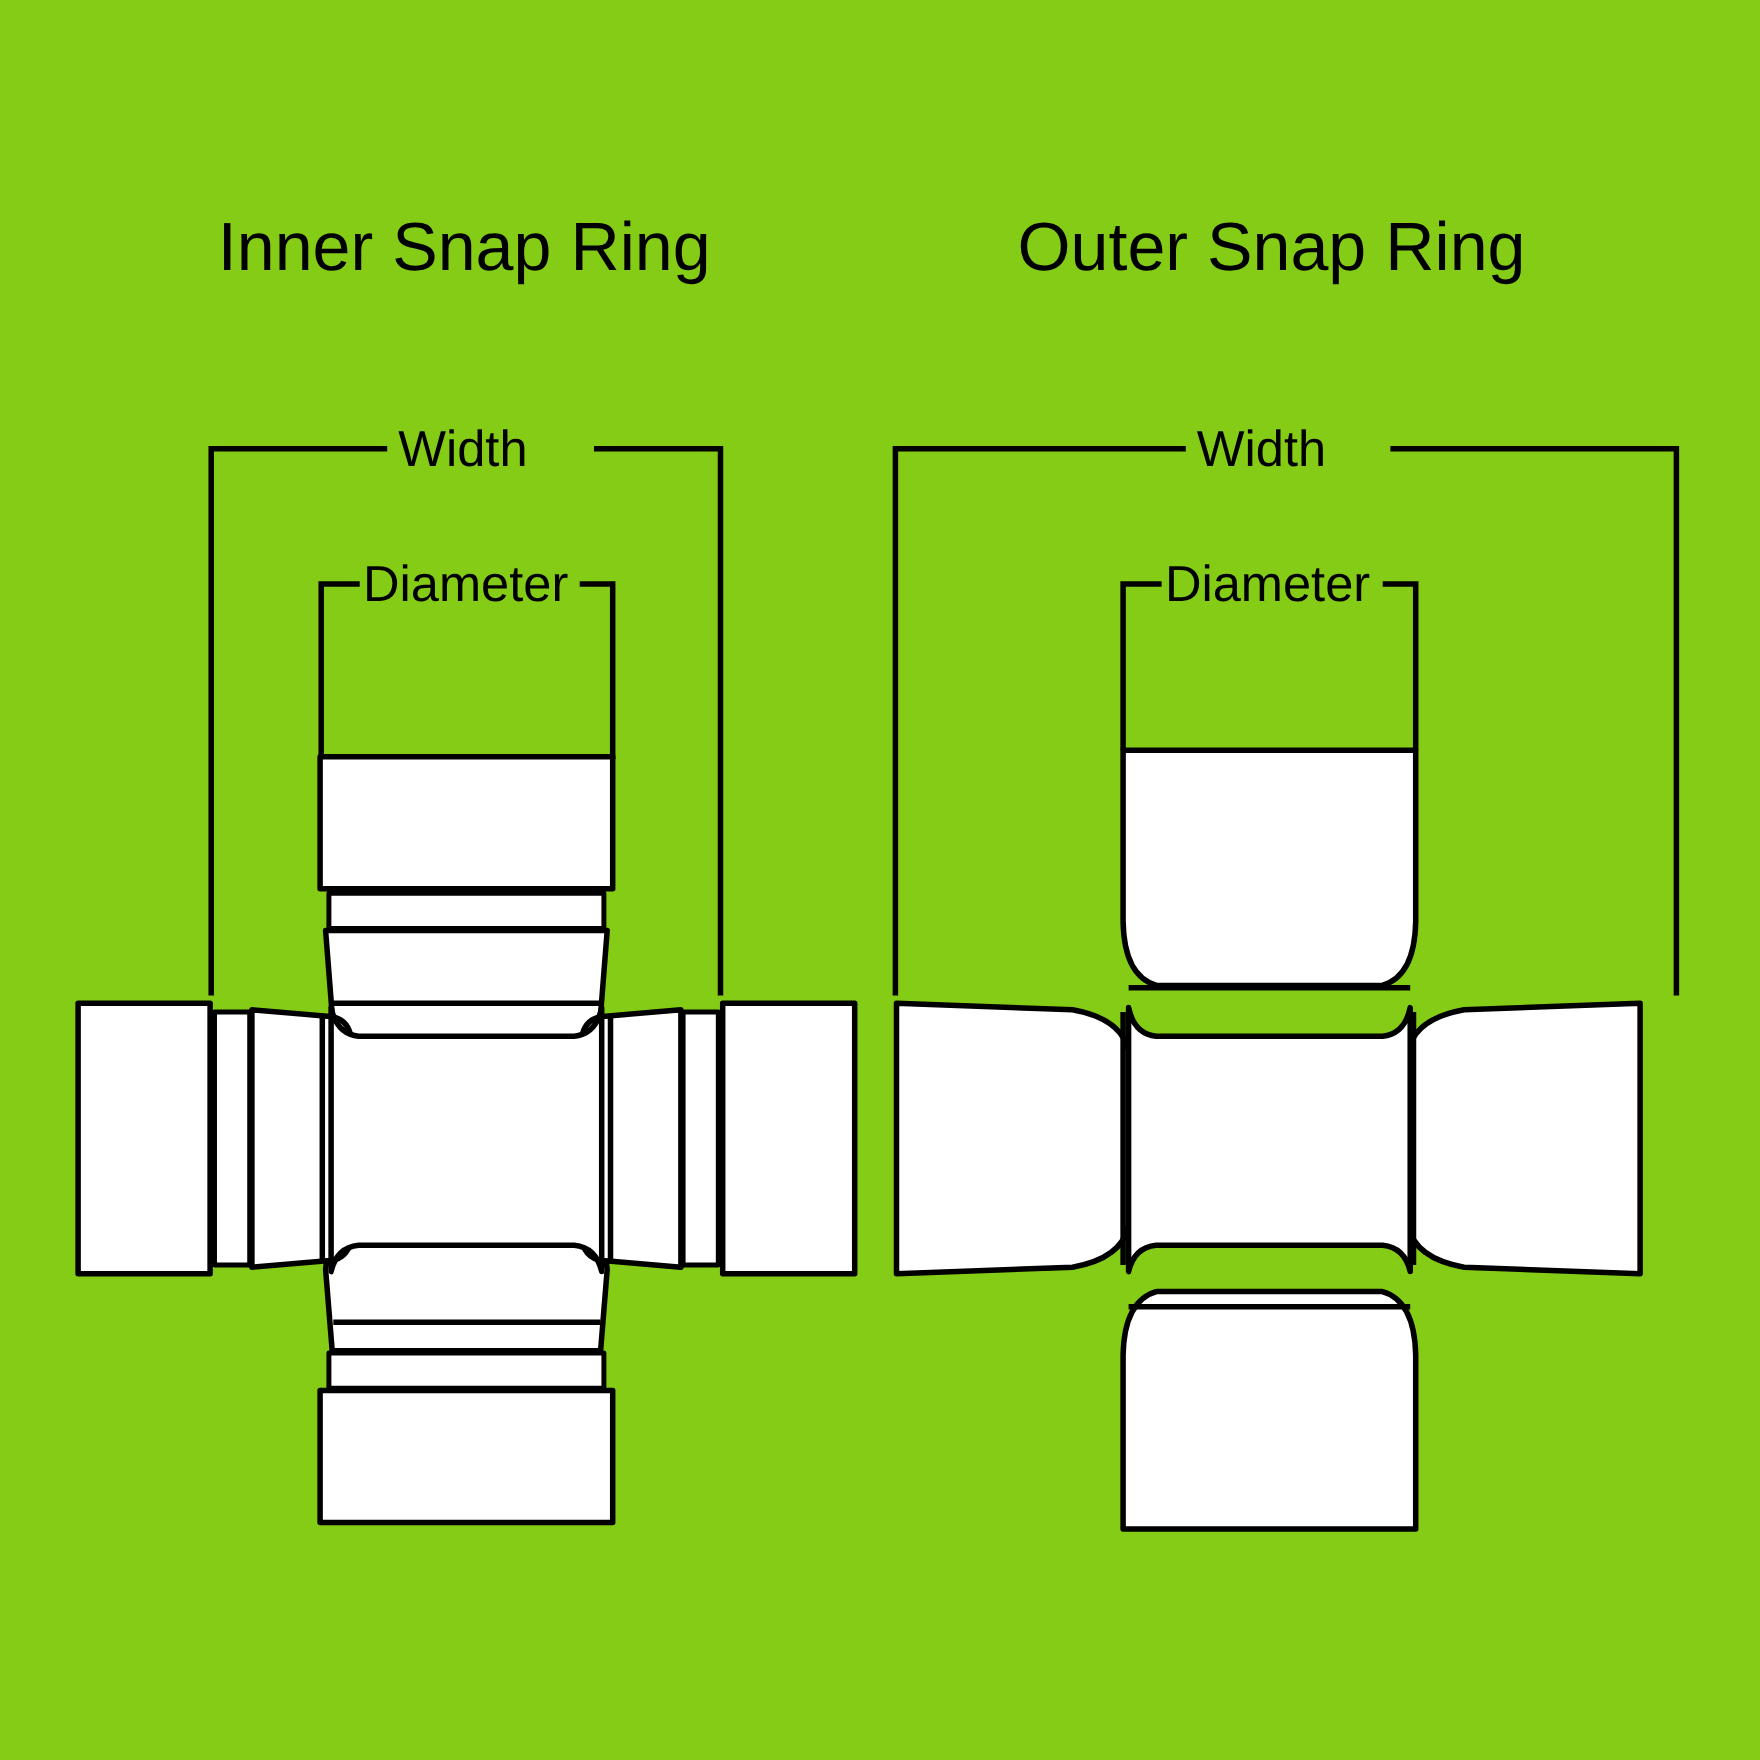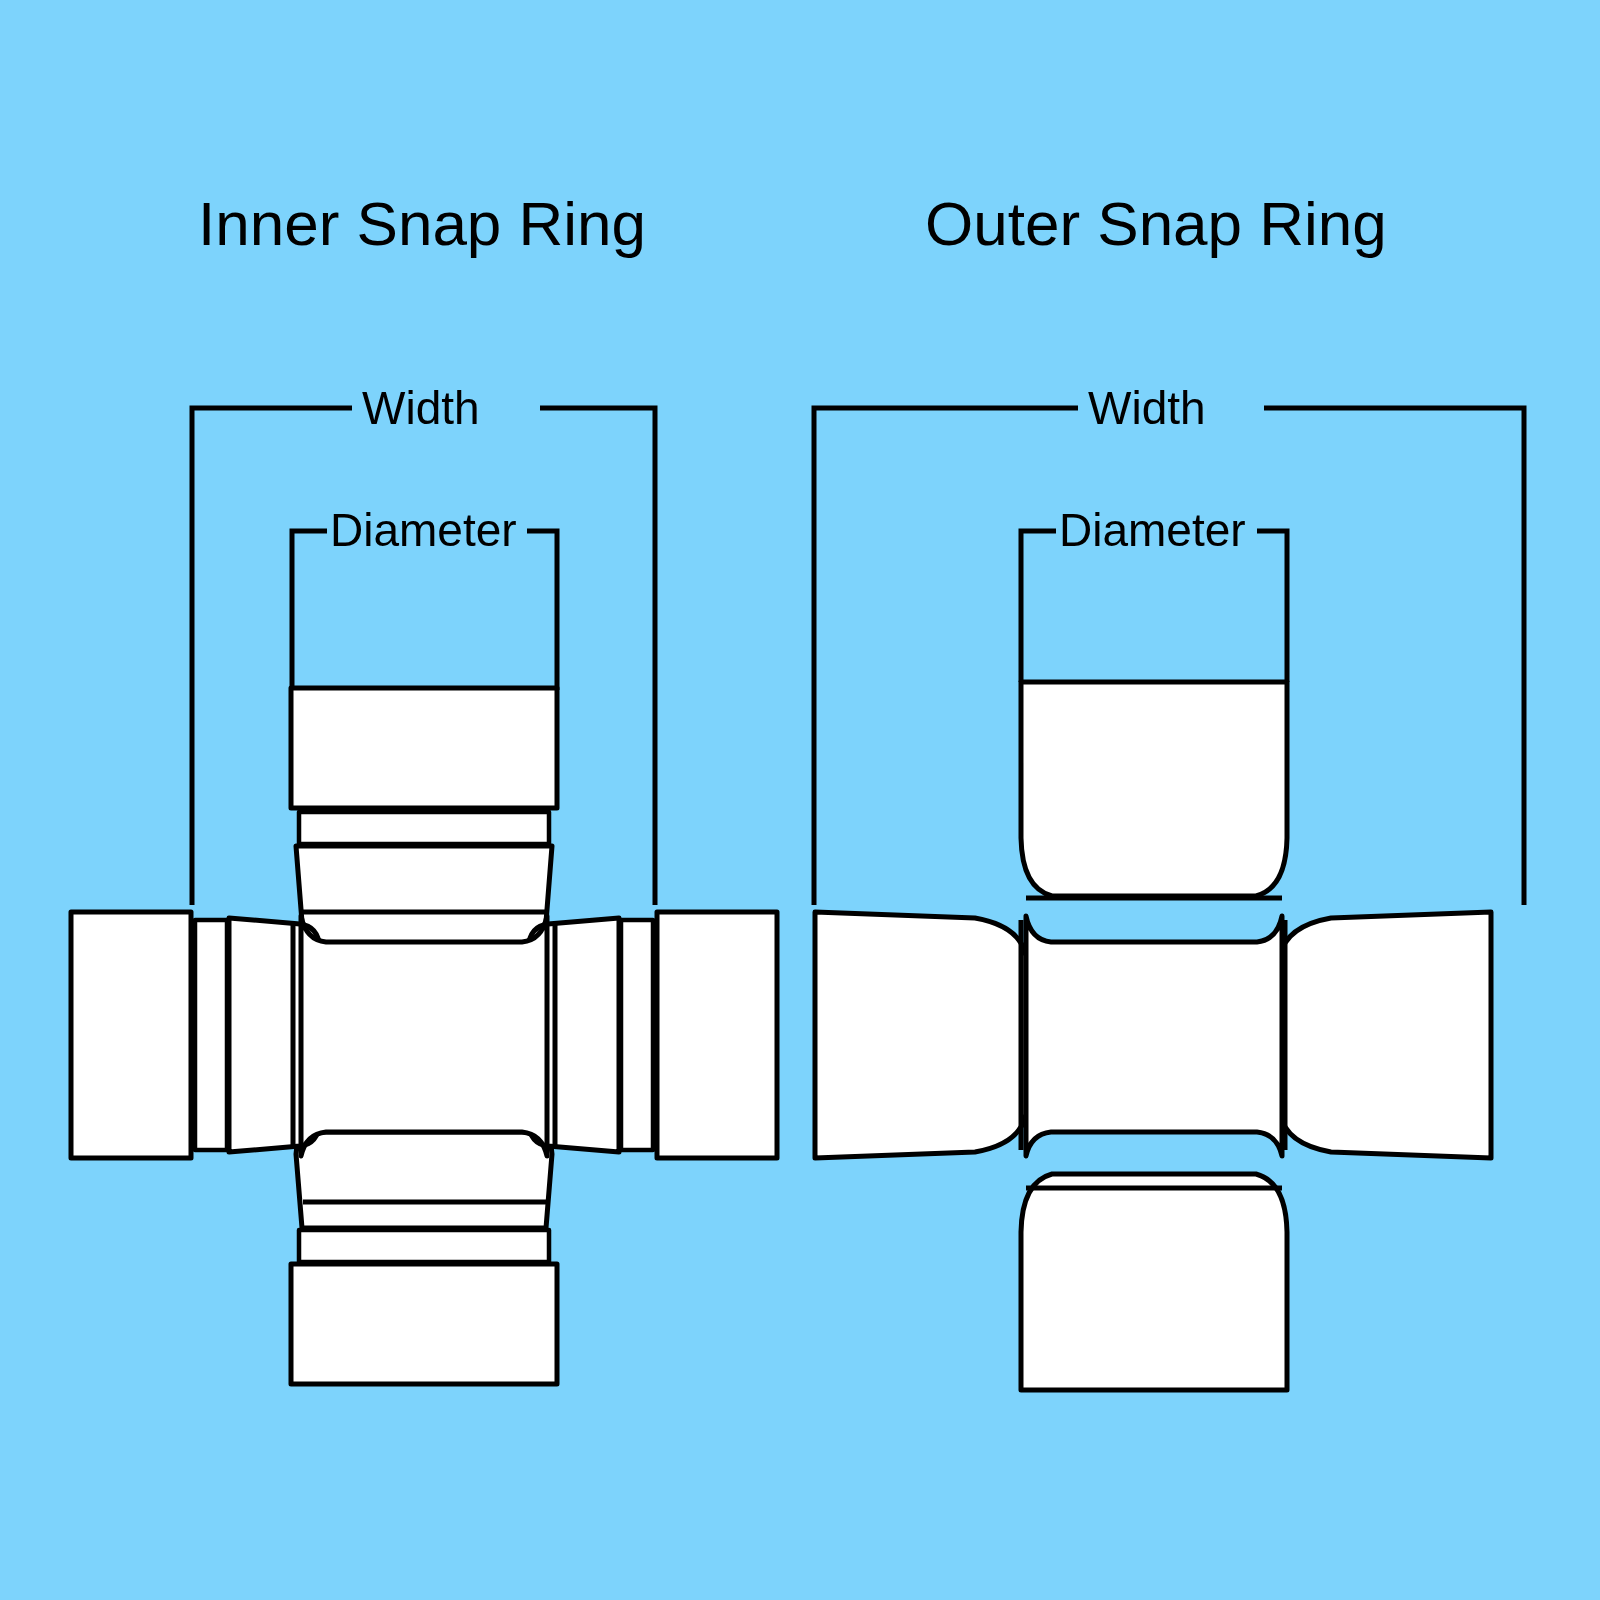--- a/index.html
+++ b/index.html
@@ -11,21 +11,21 @@
     width: 1600px;
     height: 1600px;
     font-family: "Liberation Sans", sans-serif;
     color: #000000;
     overflow: hidden;
   }
   #stage {
     position: relative;
     width: 1600px;
     height: 1600px;
-    background: #7dd3fc;
+    background: #84cc16;
   }
   #diagram-svg {
     position: absolute;
     top: 0;
     left: 0;
     width: 1600px;
     height: 1600px;
     display: block;
   }
   .panel-title {

